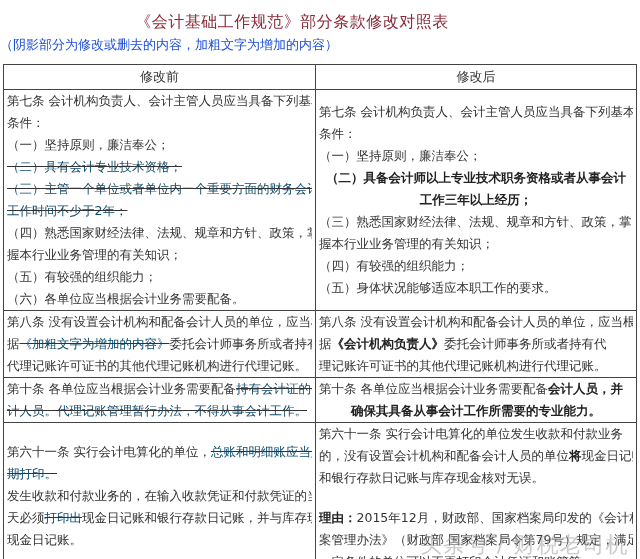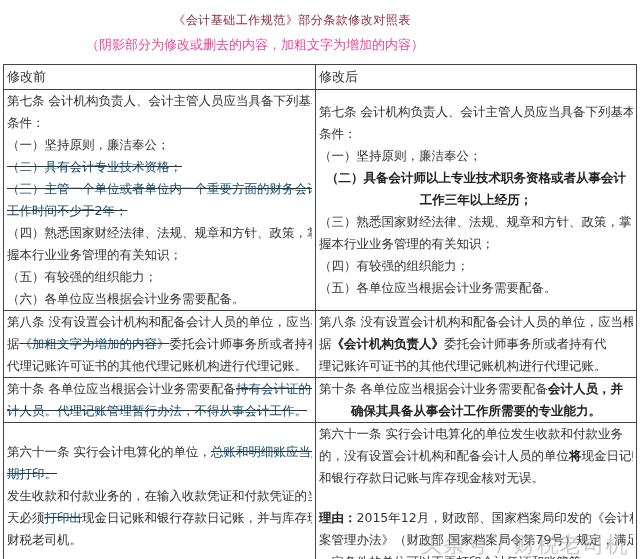--- a/index.html
+++ b/index.html
@@ -3,37 +3,37 @@
 <meta charset="utf-8">
 <style>
   html, body { margin: 0; padding: 0; background: #ffffff; }
   body {
     width: 640px; height: 559px; overflow: hidden; position: relative;
     font-family: "DejaVu Sans", "Liberation Sans", sans-serif;
     color: #333333;
   }
   .title {
     position: absolute; top: 12px; left: 0; width: 584px; text-align: center;
-    font-size: 12px; color: #8a2b3a; letter-spacing: 0.5px;
+    font-size: 16px; color: #8a2b3a; letter-spacing: 0.5px;
   }
   .subtitle {
-    position: absolute; top: 36px; left: 0; width: 510px; text-align: center;
-    font-size: 13px; color: #ec4899;
+    position: absolute; top: 36px; left: 0; width: 510px; 
+    font-size: 13px; color: #1d4ed8;
   }
   table.cmp {
     position: absolute; top: 64px; left: 3px; width: 634px;
     border-collapse: collapse; table-layout: fixed;
     font-size: 12.5px; line-height: 22px;
   }
   table.cmp td, table.cmp th {
     border: 1.5px solid #444; vertical-align: top; padding: 0 3px;
     text-align: left; font-weight: normal;
   }
   table.cmp th {
-    text-align: left; height: 24px; line-height: 24px; font-size: 13px; color: #333;
+    text-align: center; height: 24px; line-height: 24px; font-size: 13px; color: #333;
   }
   .col-l { width: 312px; }
   .line { display: block; white-space: nowrap; overflow: hidden; }
   .del { color: #0c4a6e; text-decoration: line-through; text-decoration-color: #333; }
   .add { font-weight: bold; color: #222; text-align: center; }
   .vmid { vertical-align: middle !important; }
   .gap { height: 18px; display: block; }
   .watermark {
     position: absolute; left: 420px; top: 530px; font-size: 22px;
     color: rgba(160,160,160,0.55); letter-spacing: 1px; white-space: nowrap;
@@ -74,21 +74,21 @@
       </td>
       <td class="vmid">
         <span class="line">第七条  会计机构负责人、会计主管人员应当具备下列基本</span>
         <span class="line">条件：</span>
         <span class="line">（一）坚持原则，廉洁奉公；</span>
         <span class="line add">（二）具备会计师以上专业技术职务资格或者从事会计</span>
         <span class="line add">工作三年以上经历；</span>
         <span class="line">（三）熟悉国家财经法律、法规、规章和方针、政策，掌</span>
         <span class="line">握本行业业务管理的有关知识；</span>
         <span class="line">（四）有较强的组织能力；</span>
-        <span class="line">（五）各单位应当根据会计业务需要配备。</span>
+        <span class="line">（五）身体状况能够适应本职工作的要求。</span>
       </td>
     </tr>
 
     <tr>
       <td>
         <span class="line">第八条  没有设置会计机构和配备会计人员的单位，应当根</span>
         <span class="line"><span>据</span><span class="del">《加粗文字为增加的内容》</span><span>委托会计师事务所或者持有</span></span>
         <span class="line">代理记账许可证书的其他代理记账机构进行代理记账。</span>
       </td>
       <td>
@@ -109,21 +109,21 @@
       </td>
     </tr>
 
     <tr>
       <td>
         <span class="gap"></span>
         <span class="line"><span>第六十一条  实行会计电算化的单位，</span><span class="del">总账和明细账应当定</span></span>
         <span class="line del">期打印。</span>
         <span class="line">发生收款和付款业务的，在输入收款凭证和付款凭证的当</span>
         <span class="line"><span>天必须</span><span class="del">打印出</span><span>现金日记账和银行存款日记账，并与库存现</span></span>
-        <span class="line">财税老司机。</span>
+        <span class="line">现金日记账。</span>
         <span class="gap"></span>
       </td>
       <td>
         <span class="line">第六十一条  实行会计电算化的单位发生收款和付款业务</span>
         <span class="line"><span>的，没有设置会计机构和配备会计人员的单位</span><span class="add">将</span><span>现金日记账</span></span>
         <span class="line">和银行存款日记账与库存现金核对无误。</span>
         <span class="gap"></span>
         <span class="line"><span class="add">理由：</span><span>2015年12月，财政部、国家档案局印发的《会计档</span></span>
         <span class="line">案管理办法》（财政部 国家档案局令第79号）规定，满足</span>
         <span class="line">一定条件的单位可以不再打印会计凭证和账簿等。</span>

